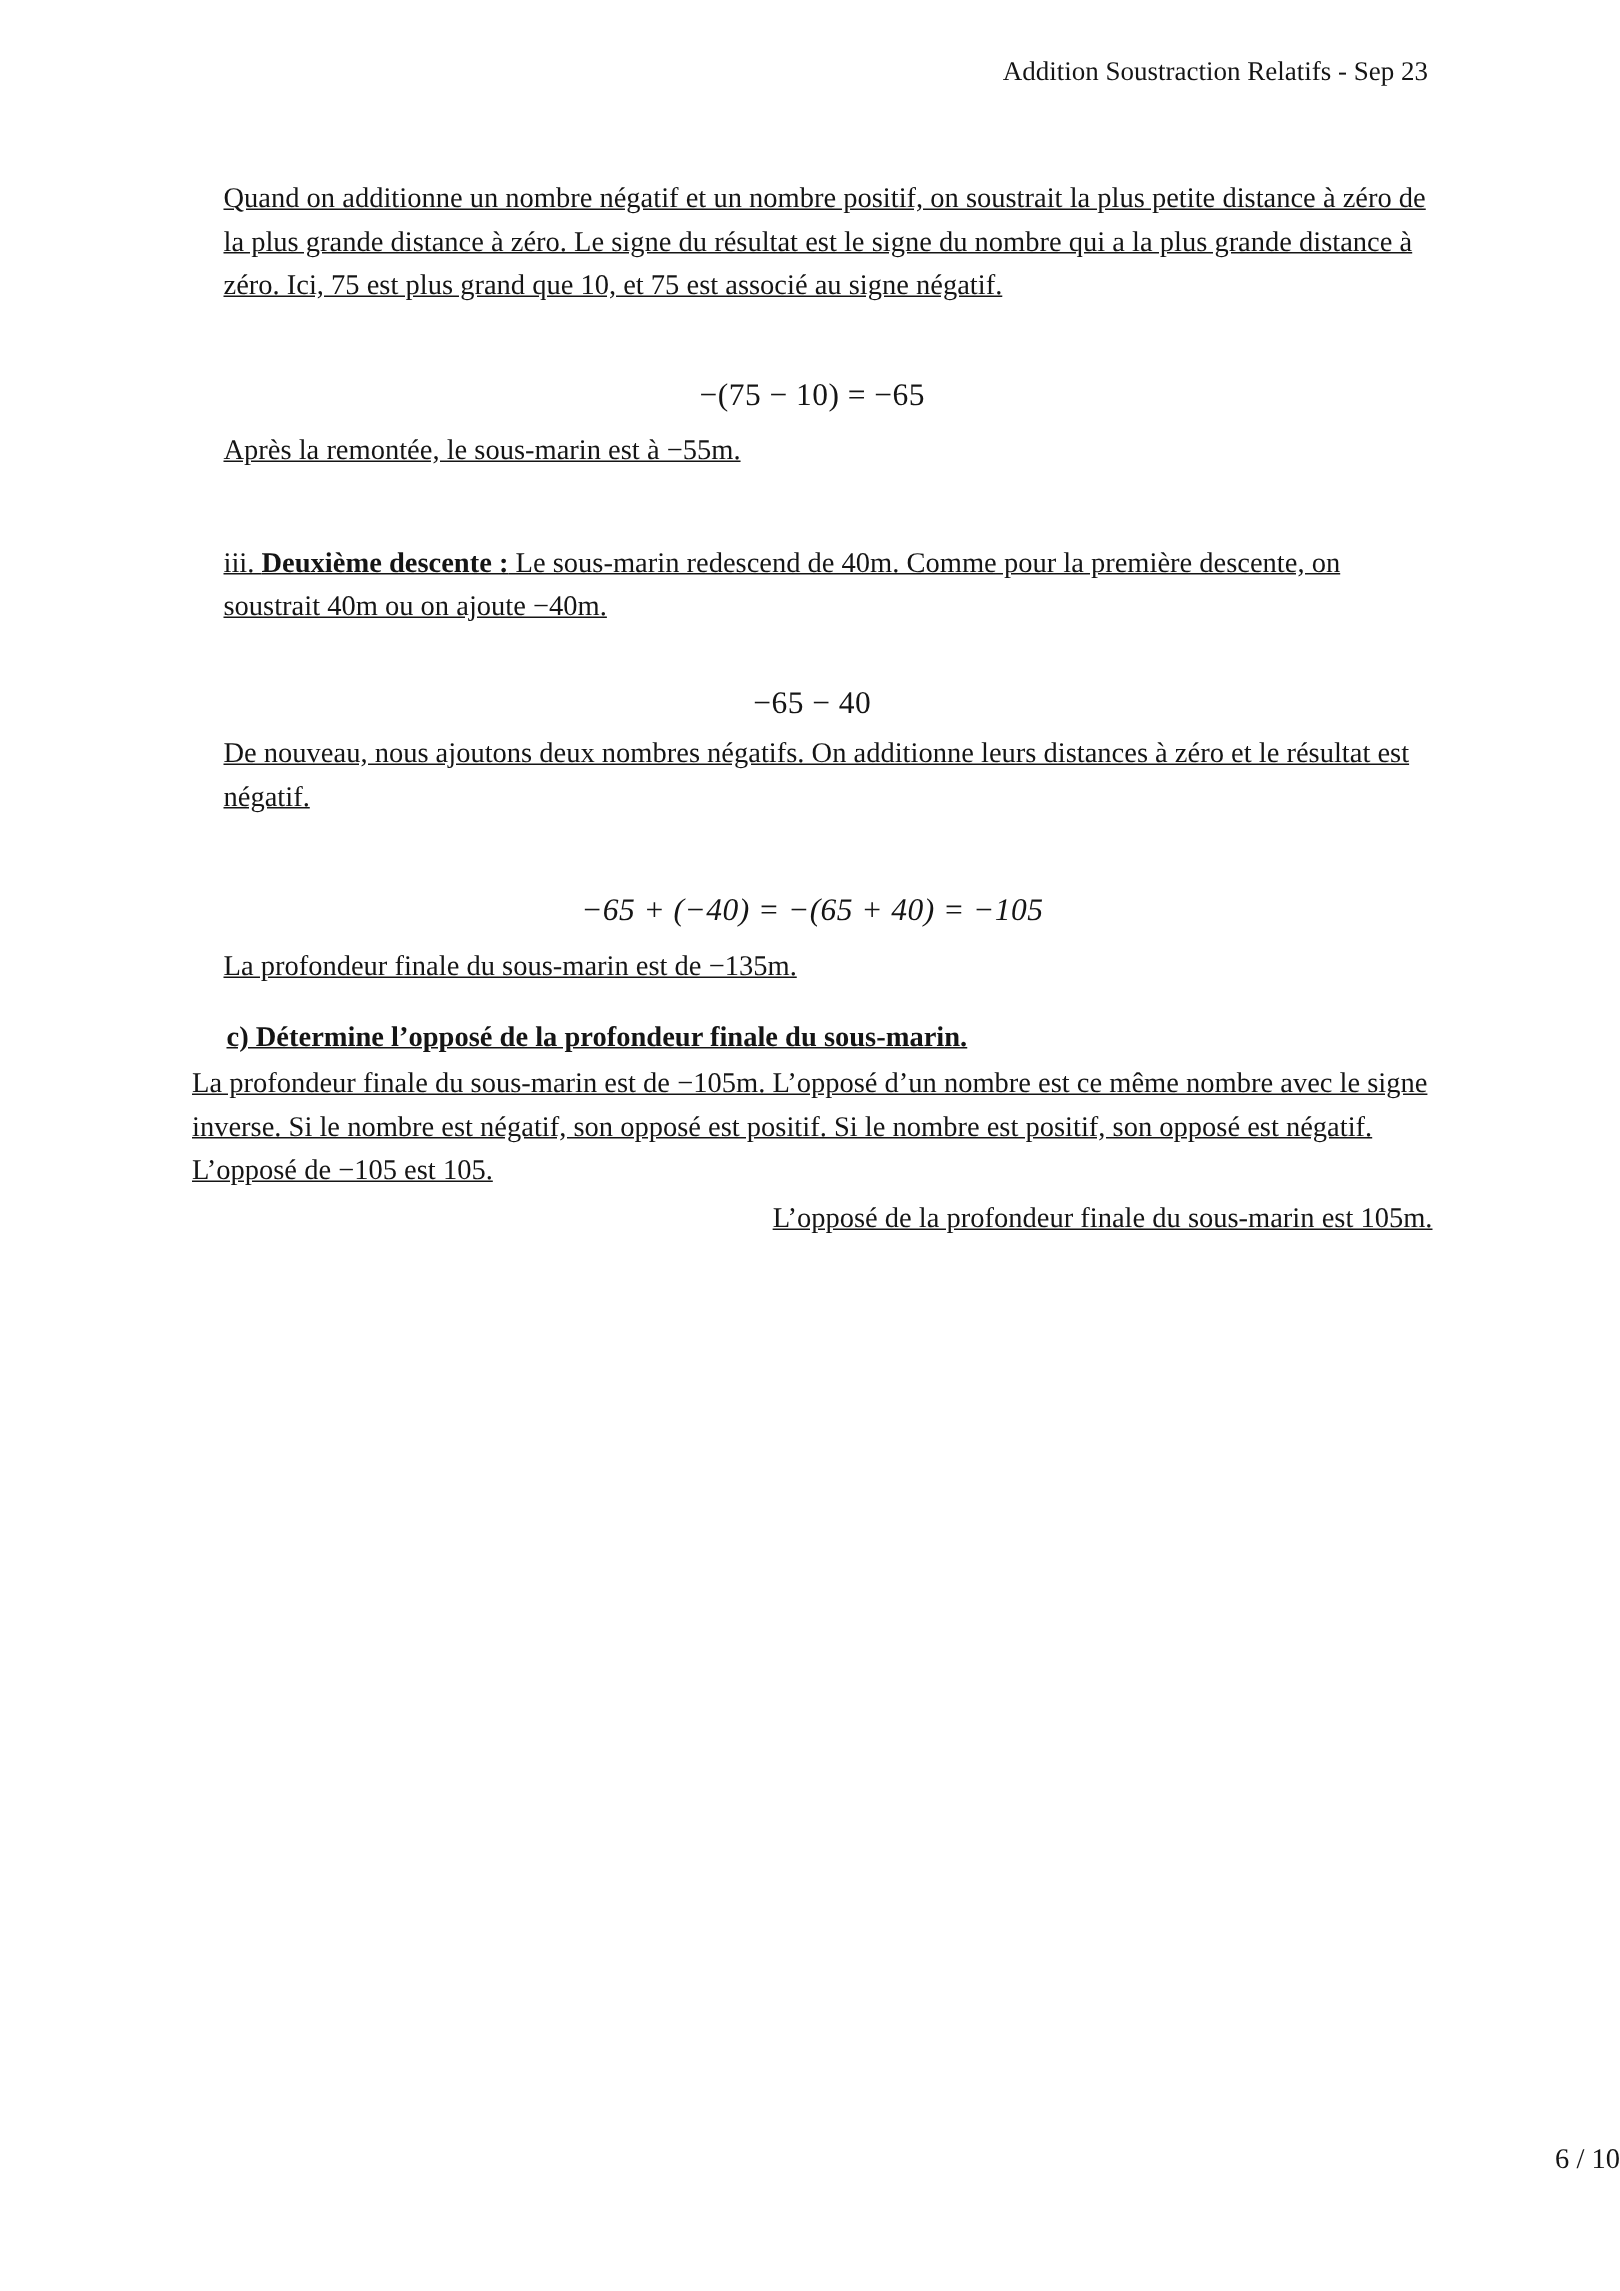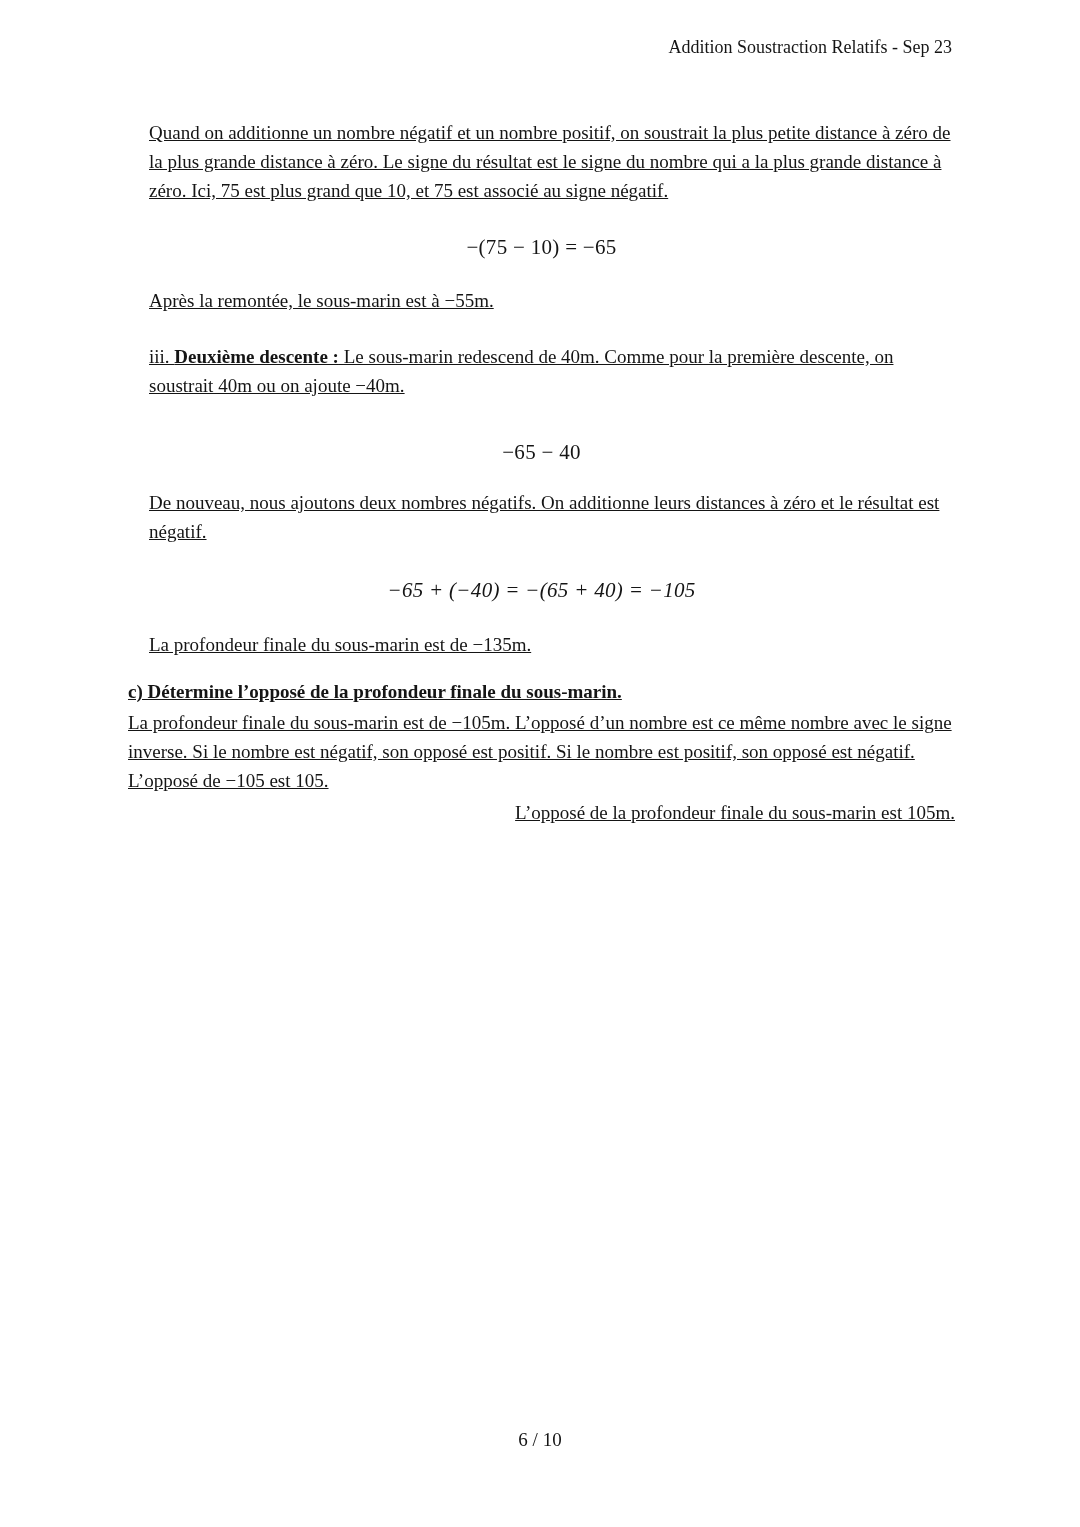--- a/index.html
+++ b/index.html
@@ -26,55 +26,56 @@
     font-size:19px;line-height:29px;
     text-align:left;
     text-decoration:underline;
   }
   .indent{padding-left:21px;}
   .formula{
     position:absolute;left:0;width:827px;
     font-size:21px;line-height:29px;
     text-align:center;
     letter-spacing:0.3px;
+    margin-top:16px;
   }
   .bold{font-weight:bold;}
   .heading{font-weight:bold;}
   .footer{
     position:absolute;top:1425px;left:0;width:1080px;
     font-size:19px;line-height:29px;
-    text-align:center;
+    text-align:right;
   }
 </style>
 </head>
 <body>
 
 <div class="page">
 
   <div class="header">Addition Soustraction Relatifs - Sep 23</div>
 
   <div class="content">
 
     <div class="para indent" style="top:118px;">Quand on additionne un nombre négatif et un nombre positif, on soustrait la plus petite distance à zéro de la plus grande distance à zéro. Le signe du résultat est le signe du nombre qui a la plus grande distance à zéro. Ici, 75 est plus grand que 10, et 75 est associé au signe négatif.</div>
 
     <div class="formula" style="top:233px;">−(75 − 10) = −65</div>
 
     <div class="para indent" style="top:286px;">Après la remontée, le sous-marin est à −55m.</div>
 
-    <div class="para indent" style="top:342px;"><span>iii. </span><span class="bold">Deuxième descente :</span><span> Le sous-marin redescend de 40m. Comme pour la première descente, on soustrait 40m ou on ajoute −40m.</span></div>
+    <div class="para indent" style="top:361px;"><span>iii. </span><span class="bold">Deuxième descente :</span><span> Le sous-marin redescend de 40m. Comme pour la première descente, on soustrait 40m ou on ajoute −40m.</span></div>
 
     <div class="formula" style="top:438px;">−65 − 40</div>
 
     <div class="para indent" style="top:488px;">De nouveau, nous ajoutons deux nombres négatifs. On additionne leurs distances à zéro et le résultat est négatif.</div>
 
     <div class="formula" style="top:576px;font-style:italic;">−65 + (−40) = −(65 + 40) = −105</div>
 
     <div class="para indent" style="top:630px;">La profondeur finale du sous-marin est de −135m.</div>
 
-    <div class="para heading" style="top:677px;">c) Détermine l’opposé de la profondeur finale du sous-marin.</div>
+    <div class="para heading" style="top:677px;margin-left:23px;">c) Détermine l’opposé de la profondeur finale du sous-marin.</div>
 
     <div class="para" style="top:708px;">La profondeur finale du sous-marin est de −105m. L’opposé d’un nombre est ce même nombre avec le signe inverse. Si le nombre est négatif, son opposé est positif. Si le nombre est positif, son opposé est négatif. L’opposé de −105 est 105.</div>
 
     <div class="para" style="top:798px;text-align:right;">L’opposé de la profondeur finale du sous-marin est 105m.</div>
 
   </div>
 
   <div class="footer">6 / 10</div>
 
 </div>

